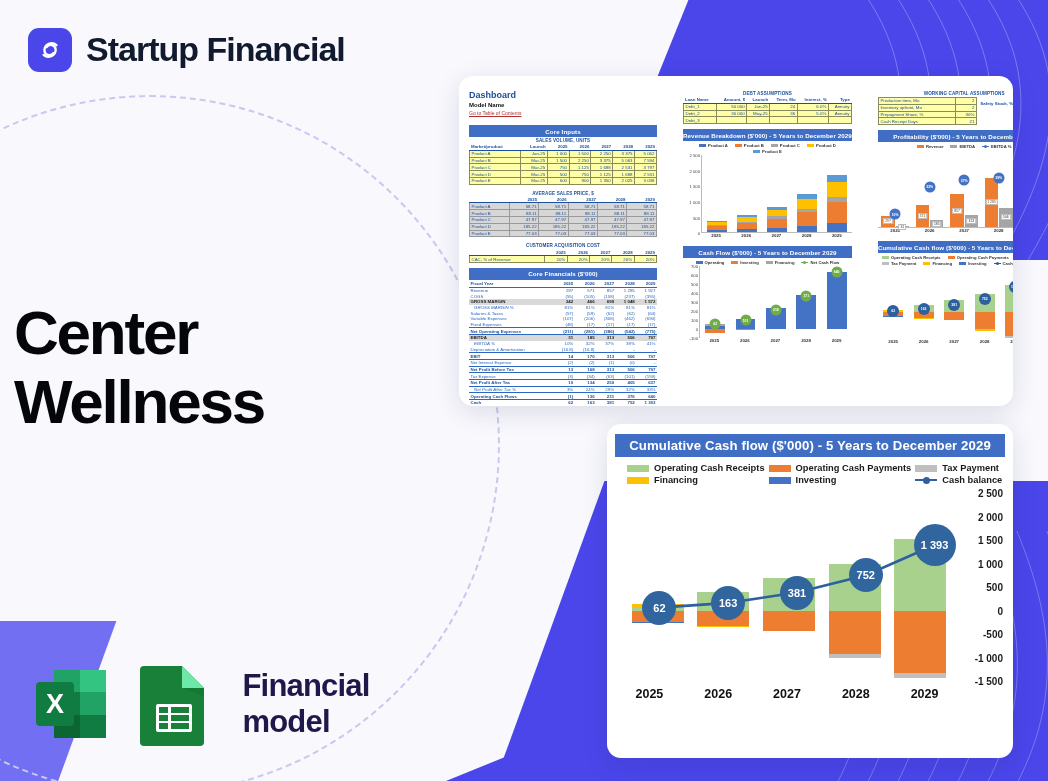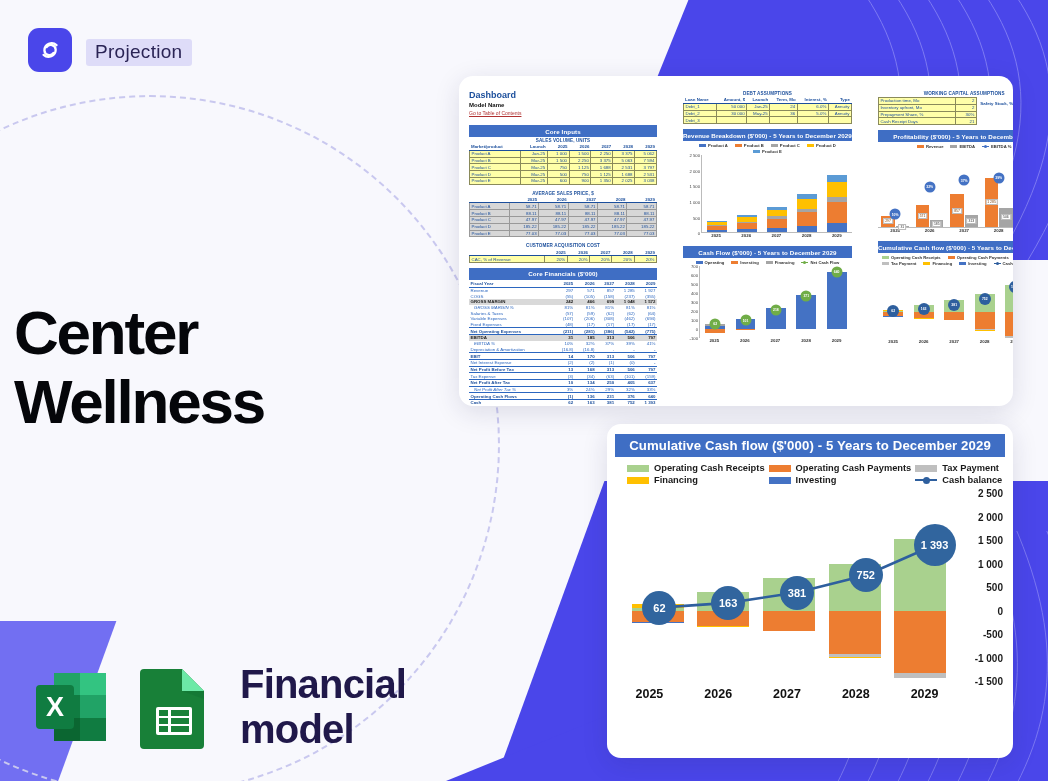--- a/index.html
+++ b/index.html
@@ -57,21 +57,21 @@
   }
 
   .page-title {
     position:absolute; left:14px; top:298px;
     font-size:62px; font-weight:bold; color:#05060a;
     line-height:1.12; letter-spacing:-2.2px;
   }
 
   .apps { position:absolute; left:30px; top:662px; display:flex; align-items:center; gap:22px; }
   .app-ico { width:84px; height:84px; position:relative; }
-  .gs-label { font-size:40px; font-weight:bold; color:#20184a; letter-spacing:-.8px; margin-left:6px; }
+  .gs-label { font-size:31px; font-weight:bold; color:#20184a; letter-spacing:-.8px; margin-left:6px; }
 
   
   .card {
     position:absolute; background:#fff; border-radius:14px;
     box-shadow:0 6px 26px rgba(30,30,80,.13); z-index:4; overflow:hidden;
   }
   #dash-card { left:459px; top:76px; width:554px; height:330px; padding:14px 10px 10px 10px; }
 
   .dash-grid { display:grid; grid-template-columns:188px 1fr 1fr; gap:0 26px; height:100%; }
 
@@ -184,23 +184,21 @@
 <div class="left">
 
   <div class="logo-row">
     <div class="logo-mark">
       <svg width="28" height="28" viewBox="0 0 28 28">
         <path d="M20.5 9.2 A7.2 7.2 0 0 0 8.4 14.4 A5 5 0 0 0 17.5 17.0" fill="none" stroke="#ffffff" stroke-width="2.3" stroke-linecap="round"></path>
         <path d="M7.6 18.9 A7.2 7.2 0 0 0 19.7 13.7 A5 5 0 0 0 10.6 11.1" fill="none" stroke="#ffffff" stroke-width="2.3" stroke-linecap="round"></path>
       </svg>
     </div>
     <div class="brand-text">
-      <div class="brand-sub-wrap">
-        <span class="brand-sub">Projection</span>
-      </div>
+      <div class="brand-title">Startup Financial</div>
     </div>
   </div>
 
   <div class="page-title">
     <div>Center</div>
     <div>Wellness</div>
   </div>
 
   <div class="apps">
     <div class="app-ico">

